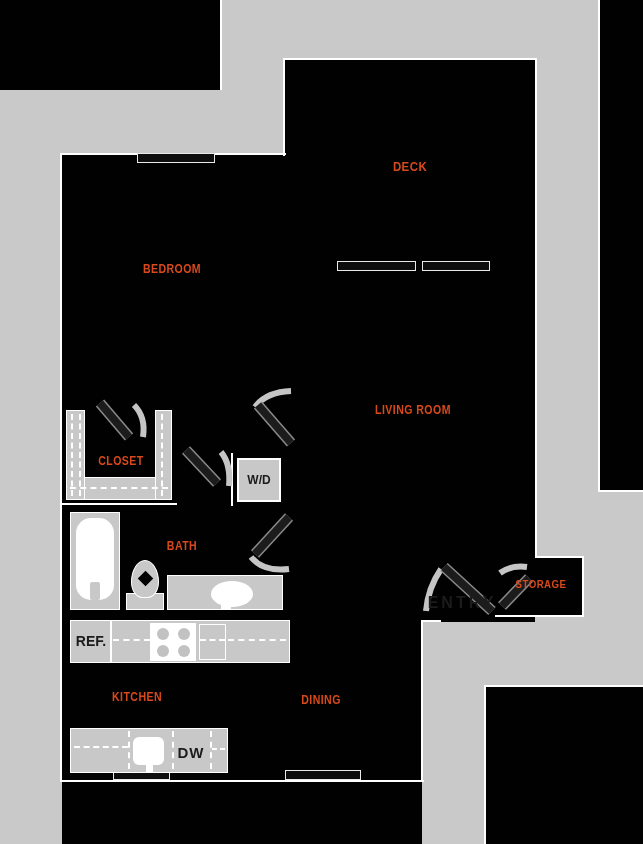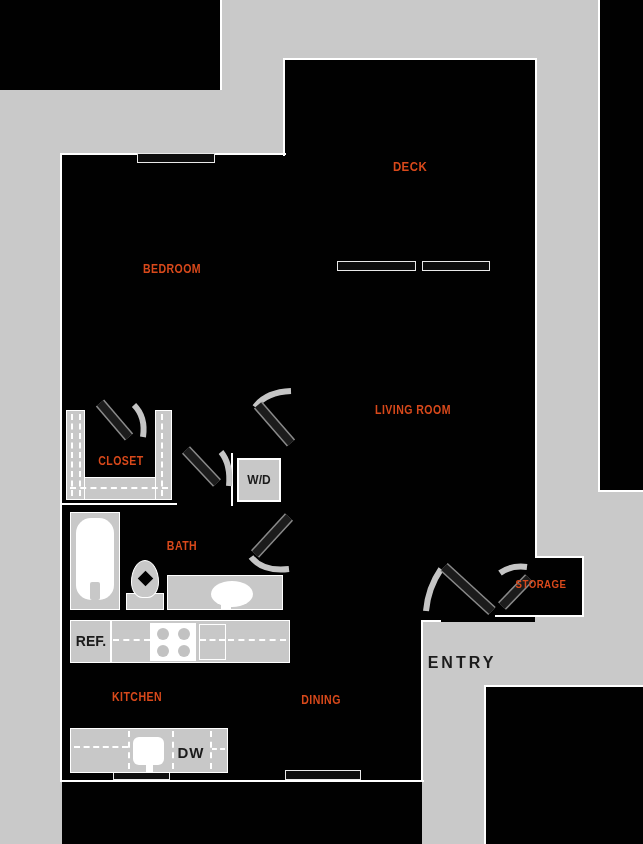--- a/index.html
+++ b/index.html
@@ -142,17 +142,17 @@
   <div class="rlabel" style="left:410px;top:166px;font-size:13px;">DECK</div>
   <div class="rlabel" style="left:172px;top:269px;">BEDROOM</div>
   <div class="rlabel" style="left:413px;top:410px;">LIVING ROOM</div>
   <div class="rlabel" style="left:121px;top:461px;">CLOSET</div>
   <div class="rlabel" style="left:182px;top:546px;">BATH</div>
   <div class="rlabel" style="left:541px;top:584px;font-size:11px;">STORAGE</div>
   <div class="rlabel" style="left:137px;top:697px;">KITCHEN</div>
   <div class="rlabel" style="left:321px;top:700px;">DINING</div>
 
   <div class="flabel" style="left:259px;top:480px;font-size:12px;">W/D</div>
-  <div class="flabel" style="left:462px;top:663px;font-size:16px;letter-spacing:3px;">ENTRY</div>
+  <div class="flabel" style="left:462px;top:603px;font-size:16px;letter-spacing:3px;">ENTRY</div>
   <div class="flabel" style="left:91px;top:641px;font-size:14px;">REF.</div>
   <div class="flabel" style="left:191px;top:752px;font-size:15px;letter-spacing:1px;">DW</div>
 
 </div>
 
 </body></html>

